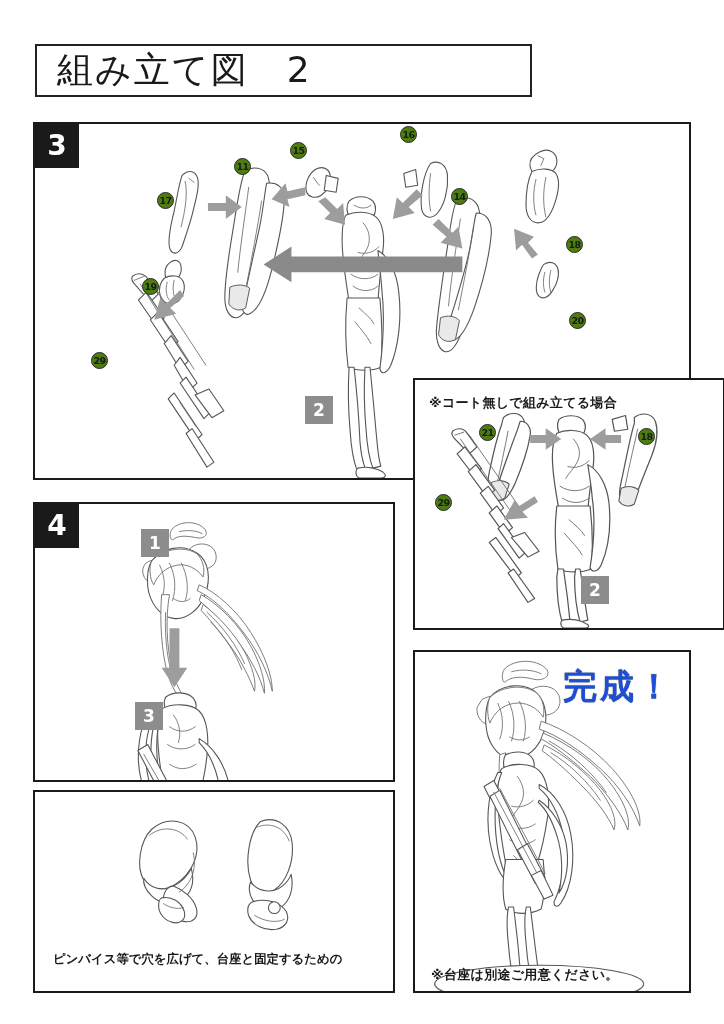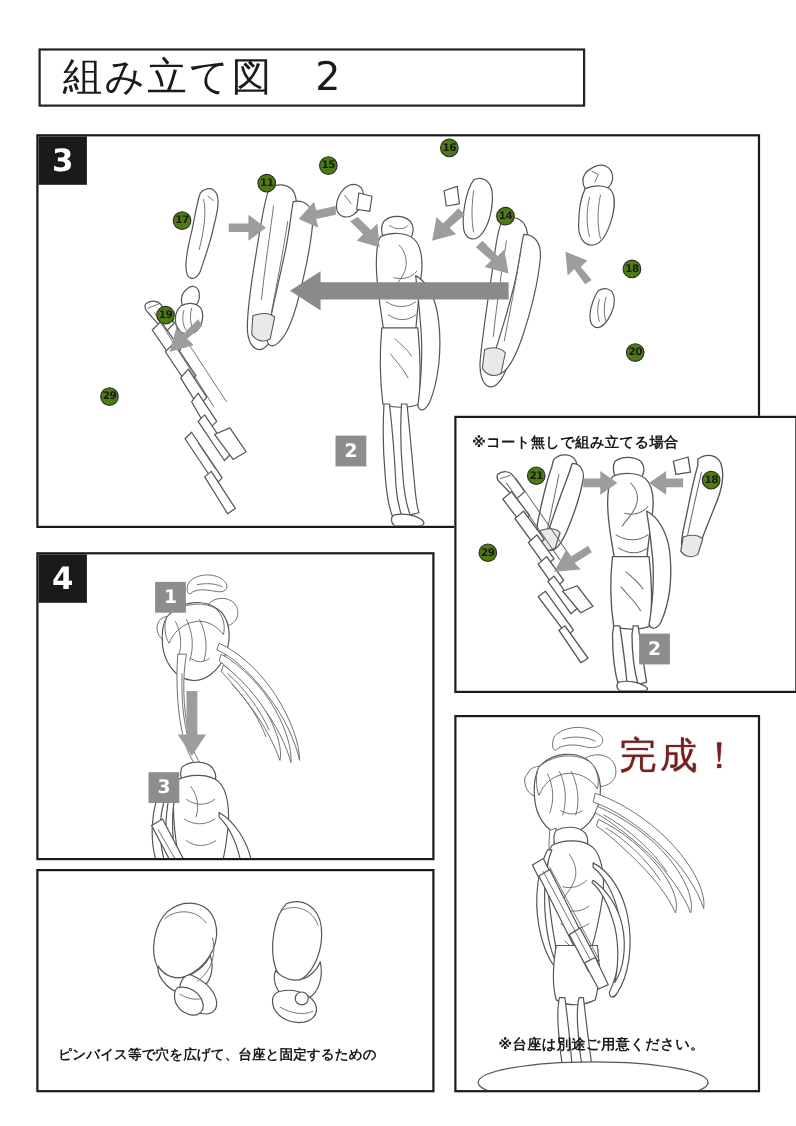--- a/index.html
+++ b/index.html
@@ -101,23 +101,23 @@
     color: #1a1a1a;
     line-height: 21px;
     white-space: pre;
   }
   .note-lines div:nth-child(n+2) { padding-left: 14px; }
 
   
   #finish-text {
     position: absolute;
     font-size: 34px;
-    font-weight: normal;
+    font-weight: bold;
     letter-spacing: 3px;
-    color: #7f1d1d;
+    color: #1d4ed8;
     white-space: pre;
     text-shadow: 0 0 1px #4b4b4b;
   }
 
   
   .art {
     position: absolute;
     left: 0; top: 0;
     width: 100%; height: 100%;
     pointer-events: none;
@@ -617,14 +617,14 @@
     <path class="ln" d="M104 200 L114 194 L132 228 L122 234 Z"></path>
     <path class="ln2" d="M80 142 L126 228"></path>
     <path class="ln2" d="M86 138 L132 224"></path>
     <path class="ln" d="M118 226 L128 221 L140 246 L131 250 Z"></path>
 
     <ellipse class="ln" cx="126" cy="336" rx="106" ry="19"></ellipse>
     <path class="ln2" d="M20 336 C20 346 68 355 126 355 C184 355 232 346 232 336"></path>
   </svg>
   </div>
 
-  <div class="note-text" style="left:16px; top:292px;margin-left:22px;">※台座は別途ご用意ください。</div>
+  <div class="note-text" style="left:16px; top:316px;">※台座は別途ご用意ください。</div>
 </div>
 
 </body></html>

